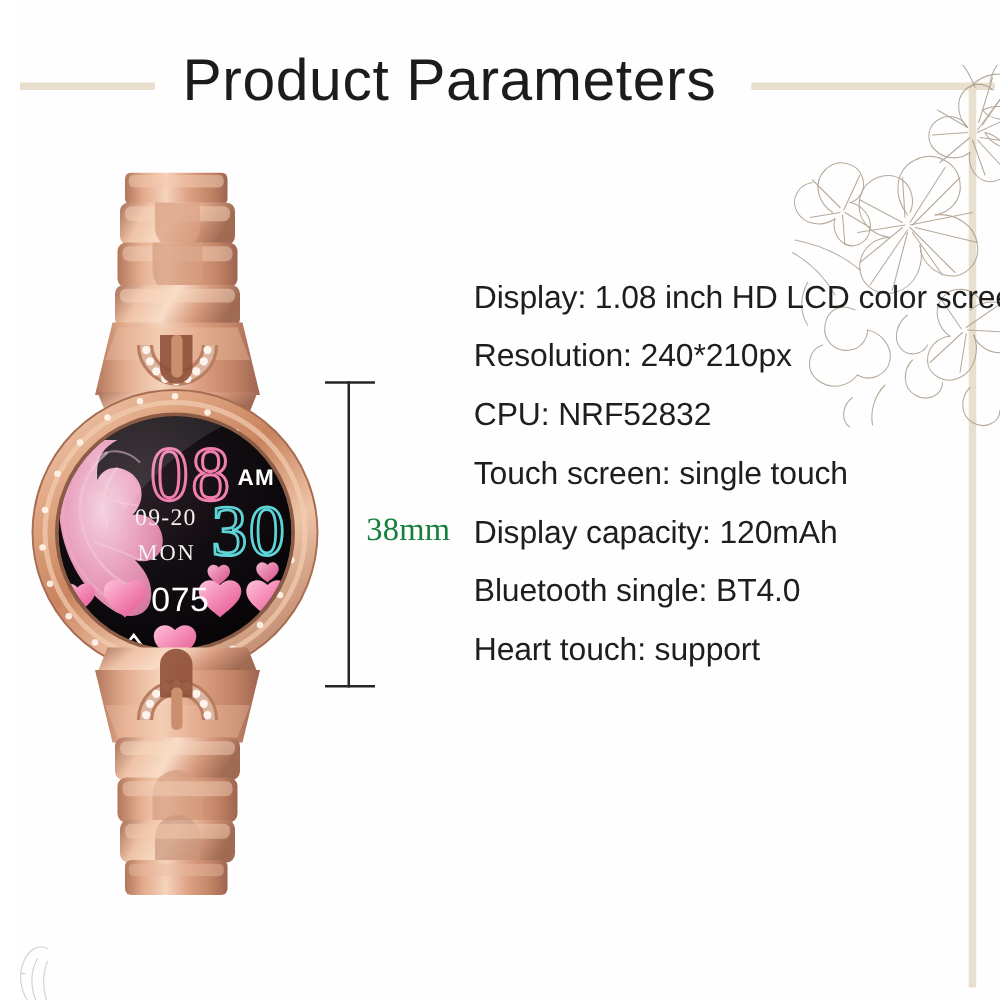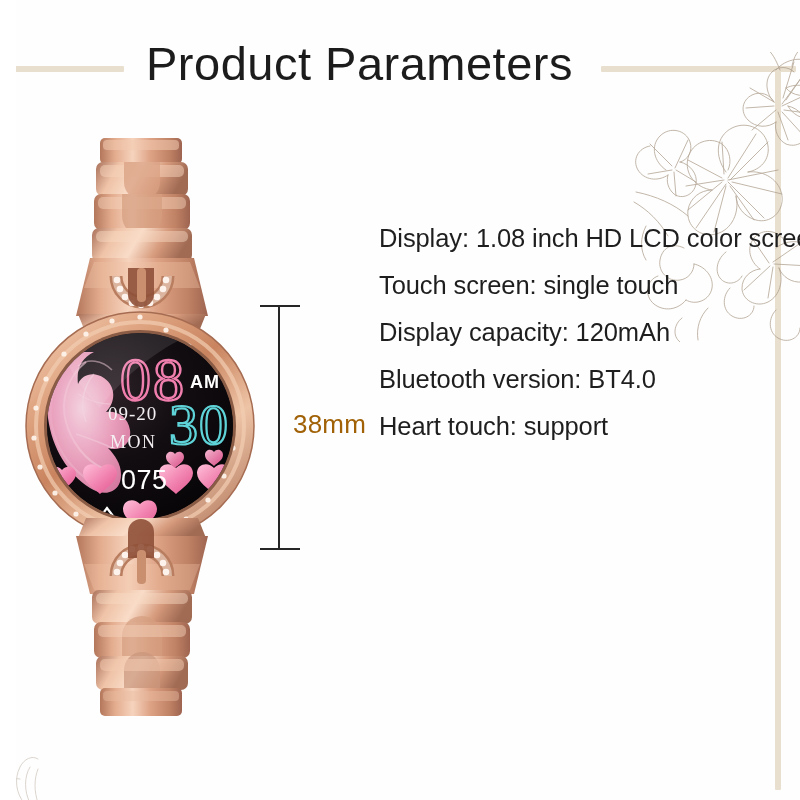--- a/index.html
+++ b/index.html
@@ -94,22 +94,22 @@
     left: 0px;
     width: 40px; height: 2px;
     background: #262626;
   }
   #dim .cap-top { top: 0; }
   #dim .cap-bot { top: 243px; }
   #dim-label {
     position: absolute;
     left: 277px; top: 409px;
     font-size: 26px;
-    color: #a16207;
-    font-family: Liberation Sans, sans-serif;
+    color: #15803d;
+    font-family: Liberation Serif, serif;
     white-space: nowrap;
     letter-spacing: 0.2px;
   }
 
   
   #specs {
     position: absolute;
     left: 363px; top: 215px;
     width: 420px;
   }
@@ -414,19 +414,21 @@
 
   <div id="dim">
     <div class="cap cap-top"></div>
     <div class="vline"></div>
     <div class="cap cap-bot"></div>
   </div>
   <div id="dim-label">38mm</div>
 
   <div id="specs">
     <div class="spec-line">Display: 1.08 inch HD LCD color screen</div>
+    <div class="spec-line">Resolution: 240*210px</div>
+    <div class="spec-line">CPU: NRF52832</div>
     <div class="spec-line">Touch screen: single touch</div>
     <div class="spec-line">Display capacity: 120mAh</div>
-    <div class="spec-line">Bluetooth version: BT4.0</div>
+    <div class="spec-line">Bluetooth single: BT4.0</div>
     <div class="spec-line">Heart touch: support</div>
   </div>
 
 </div>
 
 </body></html>

